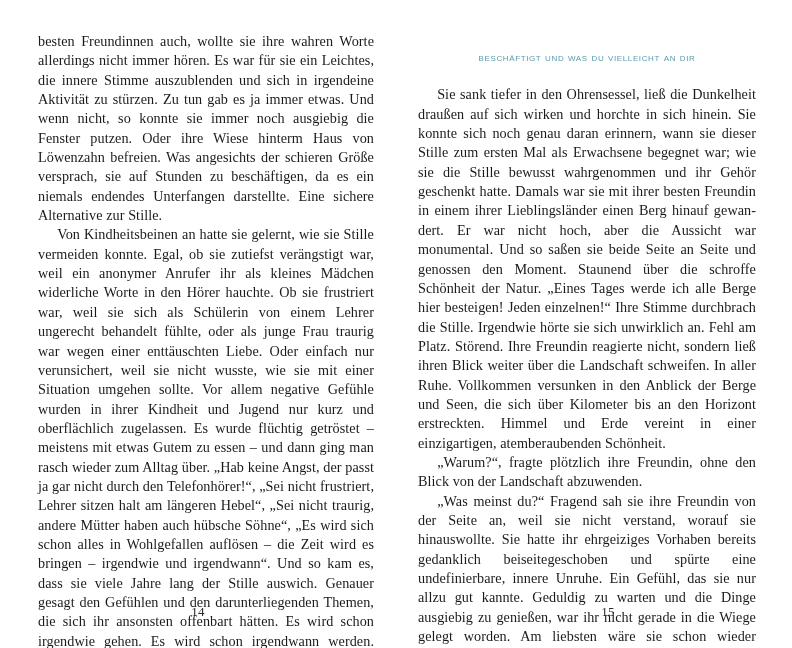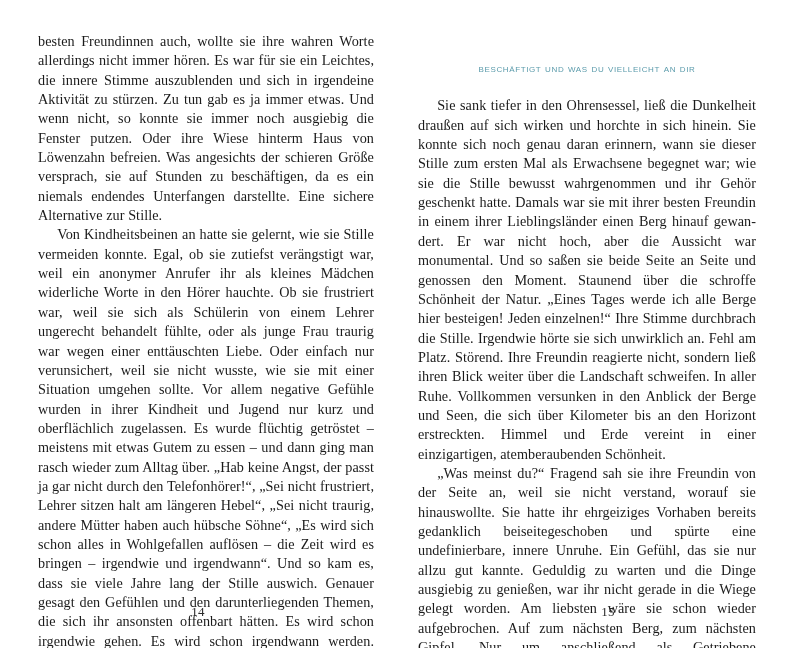--- a/index.html
+++ b/index.html
@@ -57,21 +57,21 @@
 
   
   .quote {
     color: #5b9bab;
     font-family: "Liberation Sans", "DejaVu Sans", sans-serif;
     font-variant: small-caps;
     font-size: 11.2px;
     line-height: 19.4px;
     letter-spacing: 0.055em;
     text-align: center;
-    margin: 11px;
+    margin: 0;
     font-weight: 400;
   }
   .quote-top    { padding-top: 0px; }
 
   .quote .line { display: block; white-space: nowrap; }
 
   .folio {
     position: absolute;
     bottom: 28px;
     left: 0;
@@ -104,20 +104,21 @@
 
   <div class="page page-recto">
     <div class="textblock">
 
       <div class="quote quote-top">
         <span class="line">beschäftigt und was du vielleicht an dir</span>
       </div>
 
       <p class="body indent" style="margin-top:18px">Sie sank tiefer in den Ohrensessel, ließ die Dunkelheit draußen auf sich wirken und horchte in sich hinein. Sie konnte sich noch genau daran erinnern, wann sie dieser Stille zum ersten Mal als Er­wachsene begegnet war; wie sie die Stille bewusst wahrgenommen und ihr Gehör geschenkt hatte. Damals war sie mit ihrer besten Freundin in einem ihrer Lieblingsländer einen Berg hinauf gewan­dert. Er war nicht hoch, aber die Aussicht war monumental. Und so saßen sie beide Seite an Seite und genossen den Moment. Staunend über die schroffe Schönheit der Natur. „Eines Tages werde ich alle Berge hier besteigen! Jeden einzelnen!“ Ihre Stimme durchbrach die Stille. Irgendwie hörte sie sich unwirklich an. Fehl am Platz. Störend. Ihre Freundin reagierte nicht, sondern ließ ihren Blick weiter über die Landschaft schweifen. In aller Ruhe. Vollkommen versunken in den Anblick der Berge und Seen, die sich über Kilo­meter bis an den Horizont erstreckten. Himmel und Erde vereint in einer einzigartigen, atemberaubenden Schönheit.</p>
 
+      <p class="body indent">„Warum?“, fragte plötzlich ihre Freundin, ohne den Blick von der Landschaft abzuwenden.</p>
 
       <p class="body indent">„Was meinst du?“ Fragend sah sie ihre Freundin von der Seite an, weil sie nicht verstand, worauf sie hinauswollte. Sie hatte ihr ehrgeiziges Vorhaben bereits gedanklich beiseitegeschoben und spürte eine undefinierbare, innere Unruhe. Ein Gefühl, das sie nur allzu gut kannte. Geduldig zu warten und die Dinge ausgiebig zu genießen, war ihr nicht gerade in die Wiege gelegt worden. Am liebsten wäre sie schon wieder aufgebrochen. Auf zum nächsten Berg, zum nächsten Gipfel. Nur um anschließend als Getriebene weiterzuziehen. Immer auf der Suche. Aber wonach eigentlich?</p>
 
     </div>
 
     <div class="folio">15</div>
   </div>
 
 </div>
 

